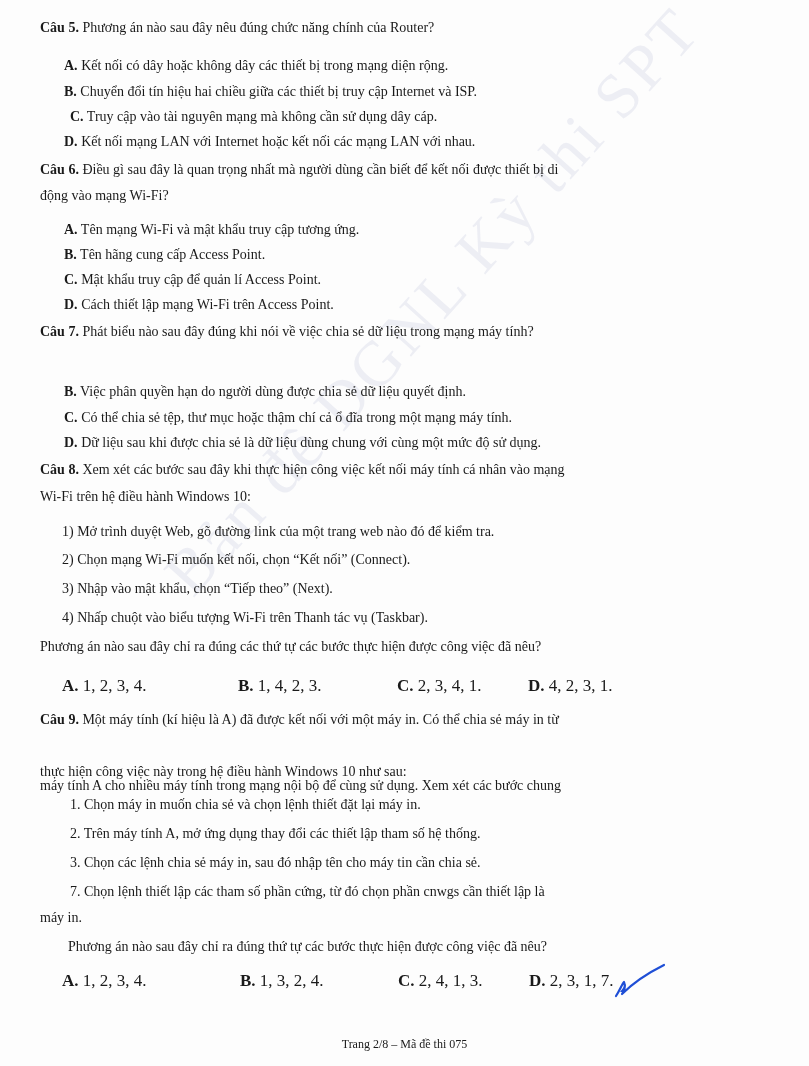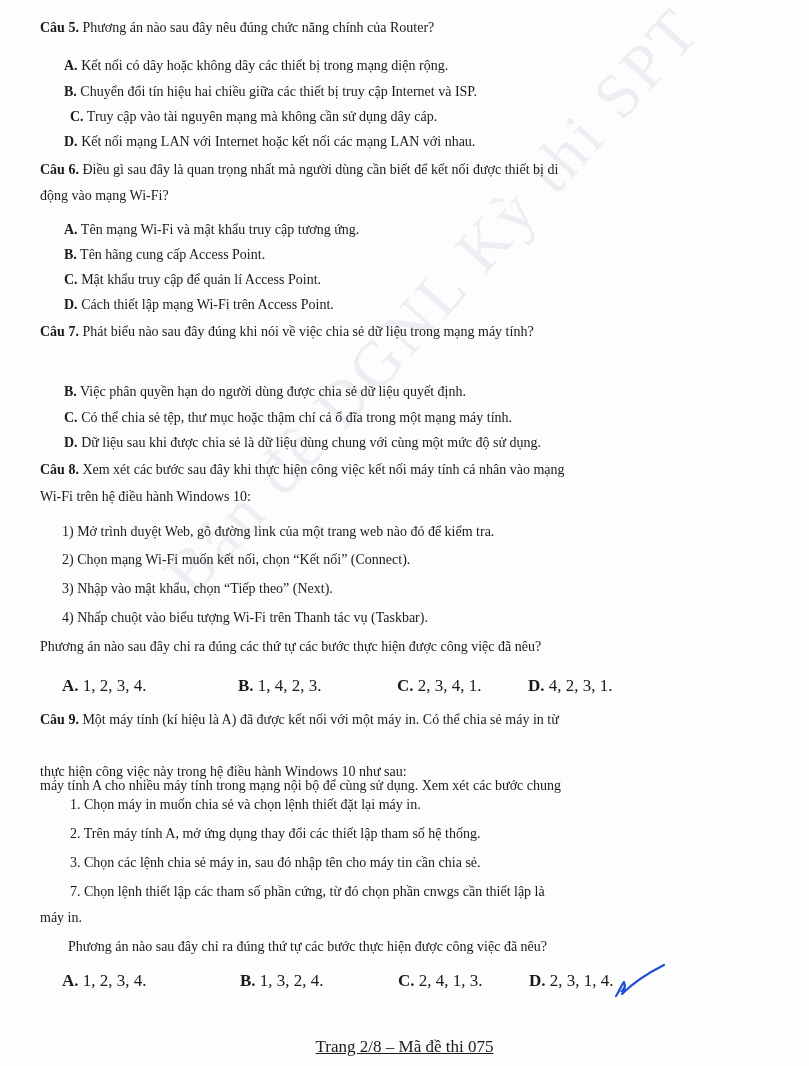--- a/index.html
+++ b/index.html
@@ -18,21 +18,21 @@
       white-space: nowrap; letter-spacing: 4px;
       pointer-events: none; font-family: "Liberation Serif", serif;
     }
     .line {
       position: absolute; font-size: 14px; line-height: 20px; white-space: nowrap;
     }
     .qhead b { font-weight: bold; }
     .opt b { font-weight: bold; }
     .row-opts { position: absolute; font-size: 17px; line-height: 20px; white-space: nowrap; }
     .row-opts span.o { position: absolute; }
-    .footer { position: absolute; left: 0; width: 809px; text-align: center; font-size: 17px; top: 1037px; text-decoration: underline; }
+    .footer { position: absolute; left: 0; width: 809px; text-align: center; font-size: 12px; top: 1037px; }
     .checkmark { position: absolute; left: 612px; top: 962px; }
   </style>
 </head>
 <body>
 
 <div class="page">
 
   <div class="watermark">Bản đề DGNL Kỳ thi SPT</div>
 
   <div class="line qhead" style="left:40px; top:18px;">
@@ -83,21 +83,21 @@
   <div class="line" style="left:70px; top:795px;">1. Chọn máy in muốn chia sẻ và chọn lệnh thiết đặt lại máy in.</div>
   <div class="line" style="left:70px; top:824px;">2. Trên máy tính A, mở ứng dụng thay đổi các thiết lập tham số hệ thống.</div>
   <div class="line" style="left:70px; top:853px;">3. Chọn các lệnh chia sẻ máy in, sau đó nhập tên cho máy tin cần chia sẻ.</div>
   <div class="line" style="left:70px; top:882px;">7. Chọn lệnh thiết lập các tham số phần cứng, từ đó chọn phần cnwgs cần thiết lập là</div>
   <div class="line" style="left:40px; top:908px;">máy in.</div>
   <div class="line" style="left:68px; top:937px;">Phương án nào sau đây chỉ ra đúng thứ tự các bước thực hiện được công việc đã nêu?</div>
   <div class="row-opts" style="left:0; top:971px; width:809px; height:22px;">
     <span class="o opt" style="left:62px;"><b>A.</b><span> 1, 2, 3, 4.</span></span>
     <span class="o opt" style="left:240px;"><b>B.</b><span> 1, 3, 2, 4.</span></span>
     <span class="o opt" style="left:398px;"><b>C.</b><span> 2, 4, 1, 3.</span></span>
-    <span class="o opt" style="left:529px;"><b>D.</b><span> 2, 3, 1, 4.</span></span>
+    <span class="o opt" style="left:529px;"><b>D.</b><span> 2, 3, 1, 7.</span></span>
   </div>
 
   <svg class="checkmark" width="56" height="38" viewBox="0 0 56 38">
     <path d="M4 34 C8 28, 10 22, 12 20 C14 24, 12 30, 10 32 C18 24, 34 12, 52 3" fill="none" stroke="#1f4fd6" stroke-width="2.2" stroke-linecap="round" stroke-linejoin="round"></path>
     <path d="M8 30 L14 22 L12 30 Z" fill="#1f4fd6"></path>
   </svg>
 
   <div class="footer">Trang 2/8 – Mã đề thi 075</div>
 </div>
 

